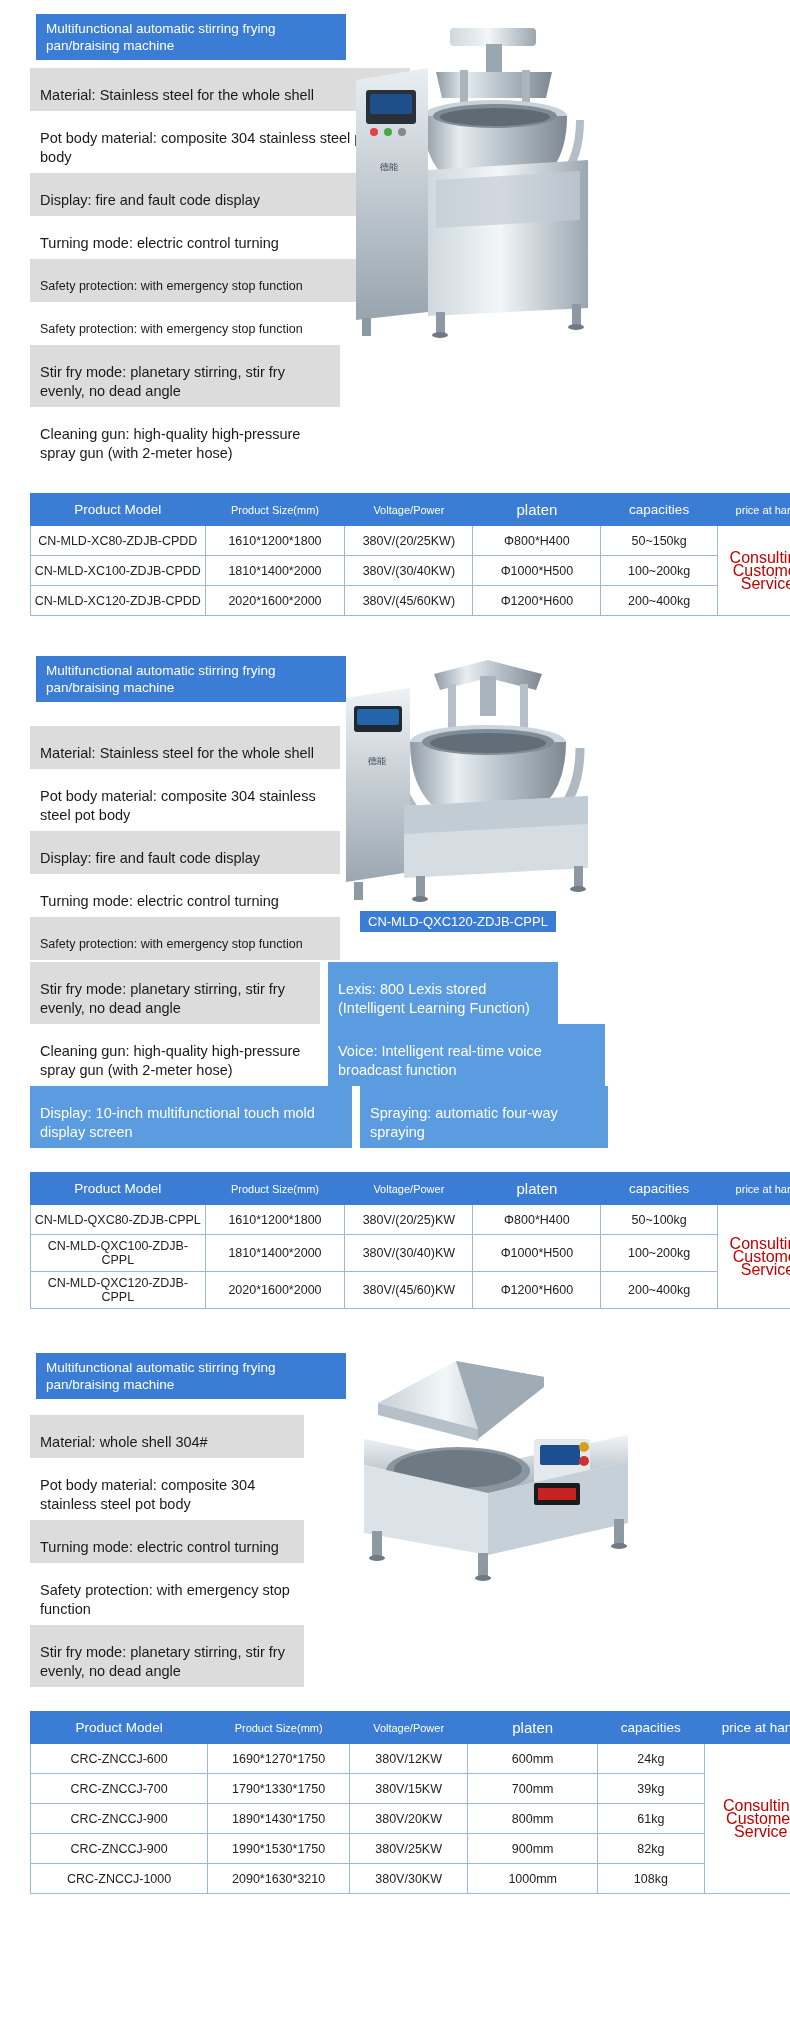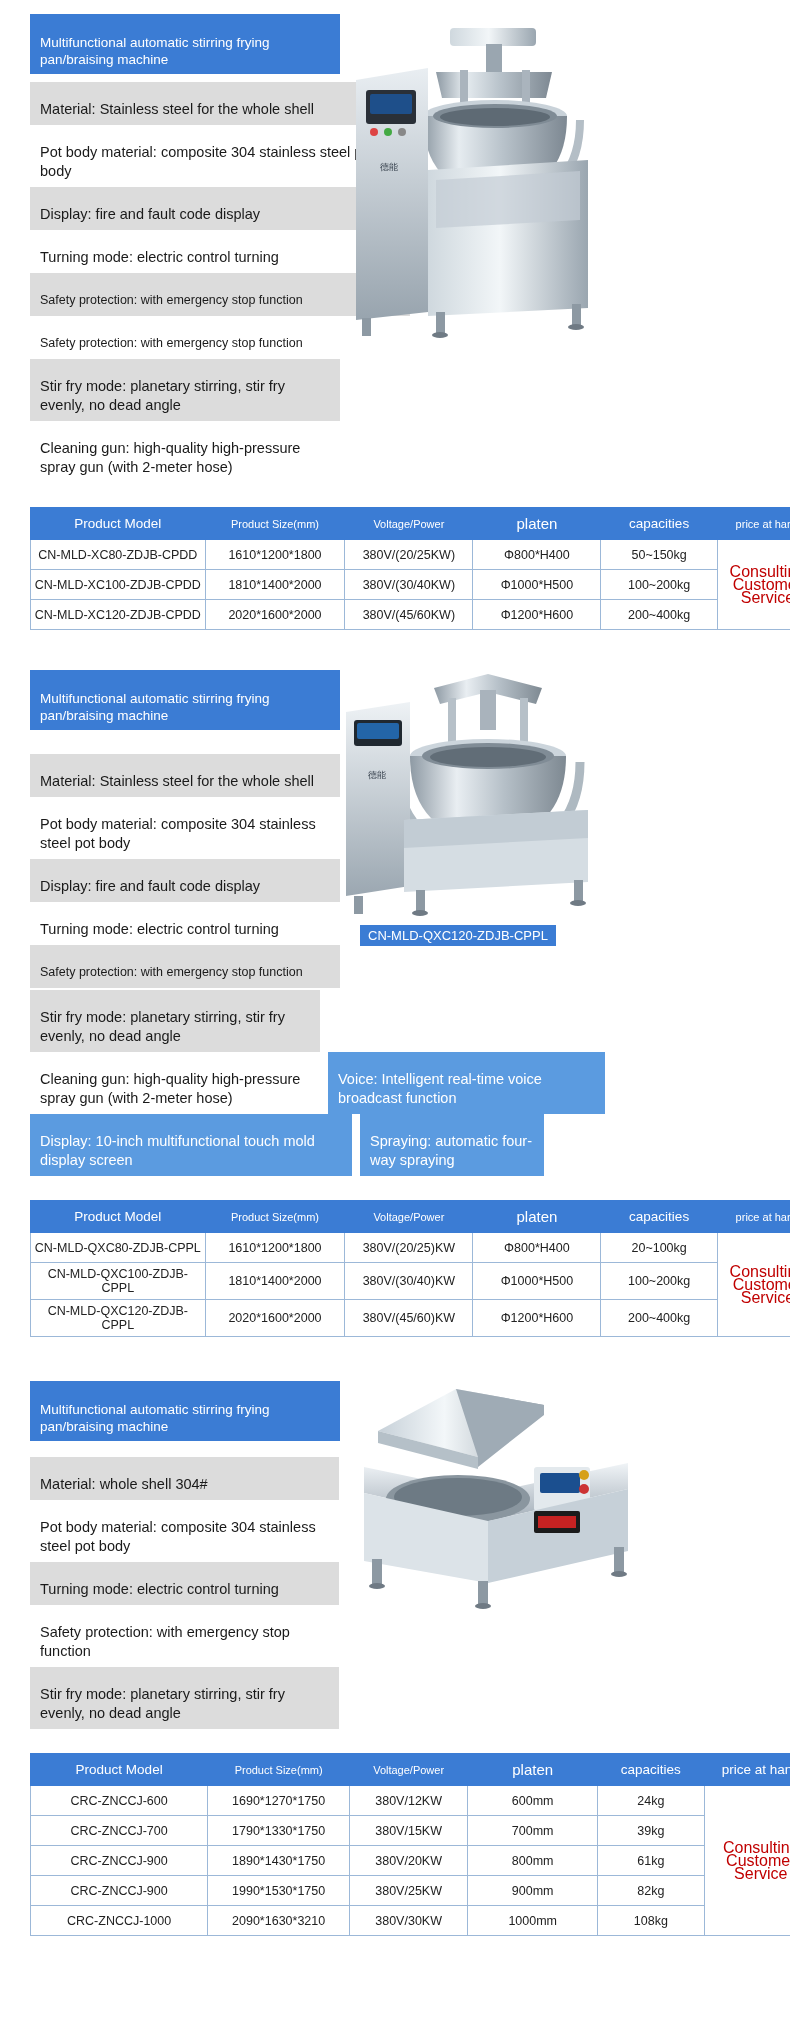--- a/index.html
+++ b/index.html
@@ -13,38 +13,38 @@
   .page { position: relative; width: 790px; padding: 0 20px; }
 
   
   .section { position: relative; margin-bottom: 10px; }
 
   .title-bar {
     background: #3B7CD4;
     color: #ffffff;
     font-size: 13.5px;
     line-height: 17px;
-    padding: 20px 8px 6px 10px;
+    padding: 6px 8px 6px 10px;
     width: 310px;
-    margin-left: 10px;
+    margin-left: 16px;
   }
 
   .spec {
     font-size: 14.5px;
     line-height: 19px;
     color: #1a1a1a;
     padding: 18px 8px 6px 10px;
     margin-left: 10px;
     width: 380px;
   }
   .spec.gray { background: #dcdcdc; }
   .spec.white { background: transparent; }
   .spec.small { font-size: 12.5px; }
   .spec.blue { background: #5B9BE0; color: #ffffff; }
-  .spec.w300 { width: 309px; }
+  .spec.w300 { width: 274px; }
   .spec.w310 { width: 310px; }
 
   .row2 { display: flex; gap: 8px; margin-left: 10px; }
   .row2 .spec { margin-left: 0; }
 
   
   .photo { position: absolute; }
   .photo svg { display: block; }
 
   .caption-blue {
@@ -254,49 +254,50 @@
     <div class="spec gray w310">Material: Stainless steel for the whole shell</div>
     <div class="spec white w310">Pot body material: composite 304 stainless steel pot body</div>
     <div class="spec gray w310">Display: fire and fault code display</div>
     <div class="spec white w310">Turning mode: electric control turning</div>
     <div class="spec gray small w310">Safety protection: with emergency stop function</div>
 
     <div class="caption-blue" style="left:340px; top:255px;">CN-MLD-QXC120-ZDJB-CPPL</div>
 
     <div class="row2" style="margin-top:2px;">
       <div class="spec gray" style="width:290px;">Stir fry mode: planetary stirring, stir fry evenly, no dead angle</div>
+      <div class="spec blue" style="width:230px;">Lexis: 800 Lexis stored (Intelligent Learning Function)</div>
     </div>
     <div class="row2">
       <div class="spec white" style="width:290px;">Cleaning gun: high-quality high-pressure spray gun (with 2-meter hose)</div>
       <div class="spec blue" style="width:277px;">Voice: Intelligent real-time voice broadcast function</div>
     </div>
     <div class="row2">
       <div class="spec blue" style="width:322px;">Display: 10-inch multifunctional touch mold display screen</div>
-      <div class="spec blue" style="width:184px;">Spraying: automatic four-way spraying</div>
+      <div class="spec blue" style="width:248px;">Spraying: automatic four-way spraying</div>
     </div>
 
     <div class="tbl-wrap">
       <table>
         <thead>
           <tr>
             <th style="width:150px;">Product Model</th>
             <th class="small" style="width:120px;">Product Size(mm)</th>
             <th class="small" style="width:110px;">Voltage/Power</th>
             <th class="big" style="width:110px;">platen</th>
             <th style="width:100px;">capacities</th>
             <th class="small" style="width:86px;">price at hand</th>
           </tr>
         </thead>
         <tbody>
           <tr>
             <td class="model">CN-MLD-QXC80-ZDJB-CPPL</td>
             <td>1610*1200*1800</td>
             <td>380V/(20/25)KW</td>
             <td>Φ800*H400</td>
-            <td>20~100kg</td>
+            <td>50~100kg</td>
             <td class="price" rowspan="3">Consulting Customer Service</td>
           </tr>
           <tr>
             <td class="model">CN-MLD-QXC100-ZDJB-CPPL</td>
             <td>1810*1400*2000</td>
             <td>380V/(30/40)KW</td>
             <td>Φ1000*H500</td>
             <td>100~200kg</td>
           </tr>
           <tr>

